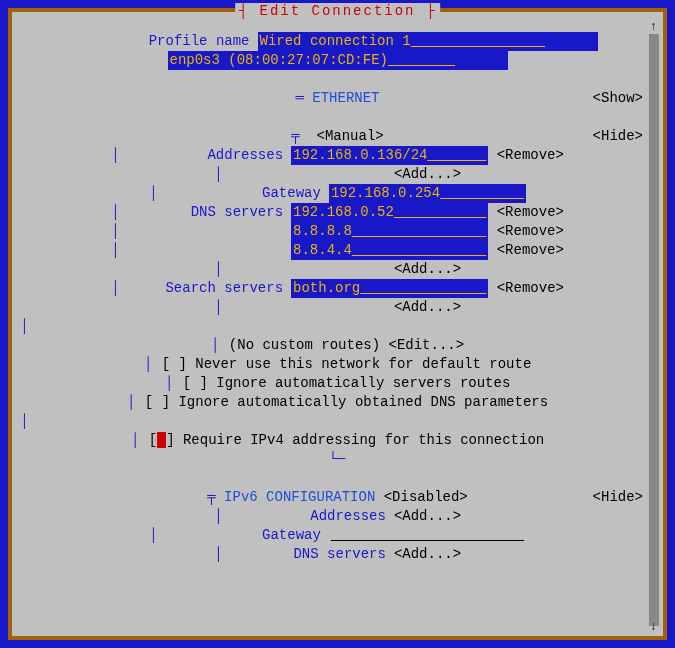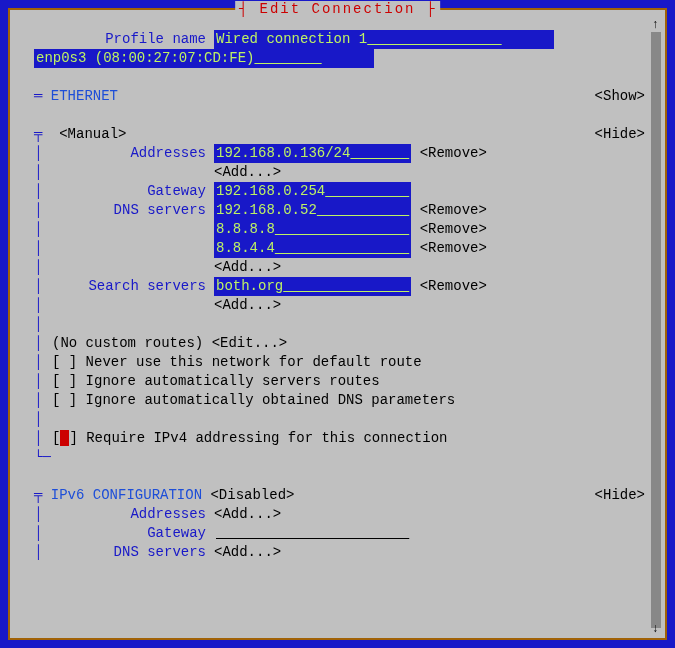--- a/index.html
+++ b/index.html
@@ -14,52 +14,53 @@
     .outer-frame {
       background: #1818c8;
       width: 675px;
       height: 648px;
       padding: 8px;
     }
     .window {
       background: #c0c0c0;
       width: 100%;
       height: 100%;
-      border: 2px solid #a16207;
+      border: 4px solid #a16207;
       position: relative;
-      padding: 4px 24px;
+      padding: 4px 8px;
     }
     .title-bar {
       position: absolute;
       top: -9px;
       left: 50%;
       transform: translateX(-50%);
       background: #c0c0c0;
       padding: 0 4px;
       color: #c00;
       letter-spacing: 2px;
     }
     .content {
       padding-top: 16px;
       color: #000;
       line-height: 19px;
     }
     .row {
       display: flex;
       white-space: pre;
+      justify-content: center;
     }
     .label-col {
       width: 180px;
       text-align: right;
       padding-right: 8px;
       color: #1818c8;
     }
     .input-field {
       background: #1818c8;
-      color: #bef264;
+      color: #eab308;
       display: inline-block;
       min-width: 190px;
       padding: 0 2px;
     }
     .input-wide {
       min-width: 340px;
     }
     .section-header {
       color: #1d4ed8;
       font-weight: normal;

